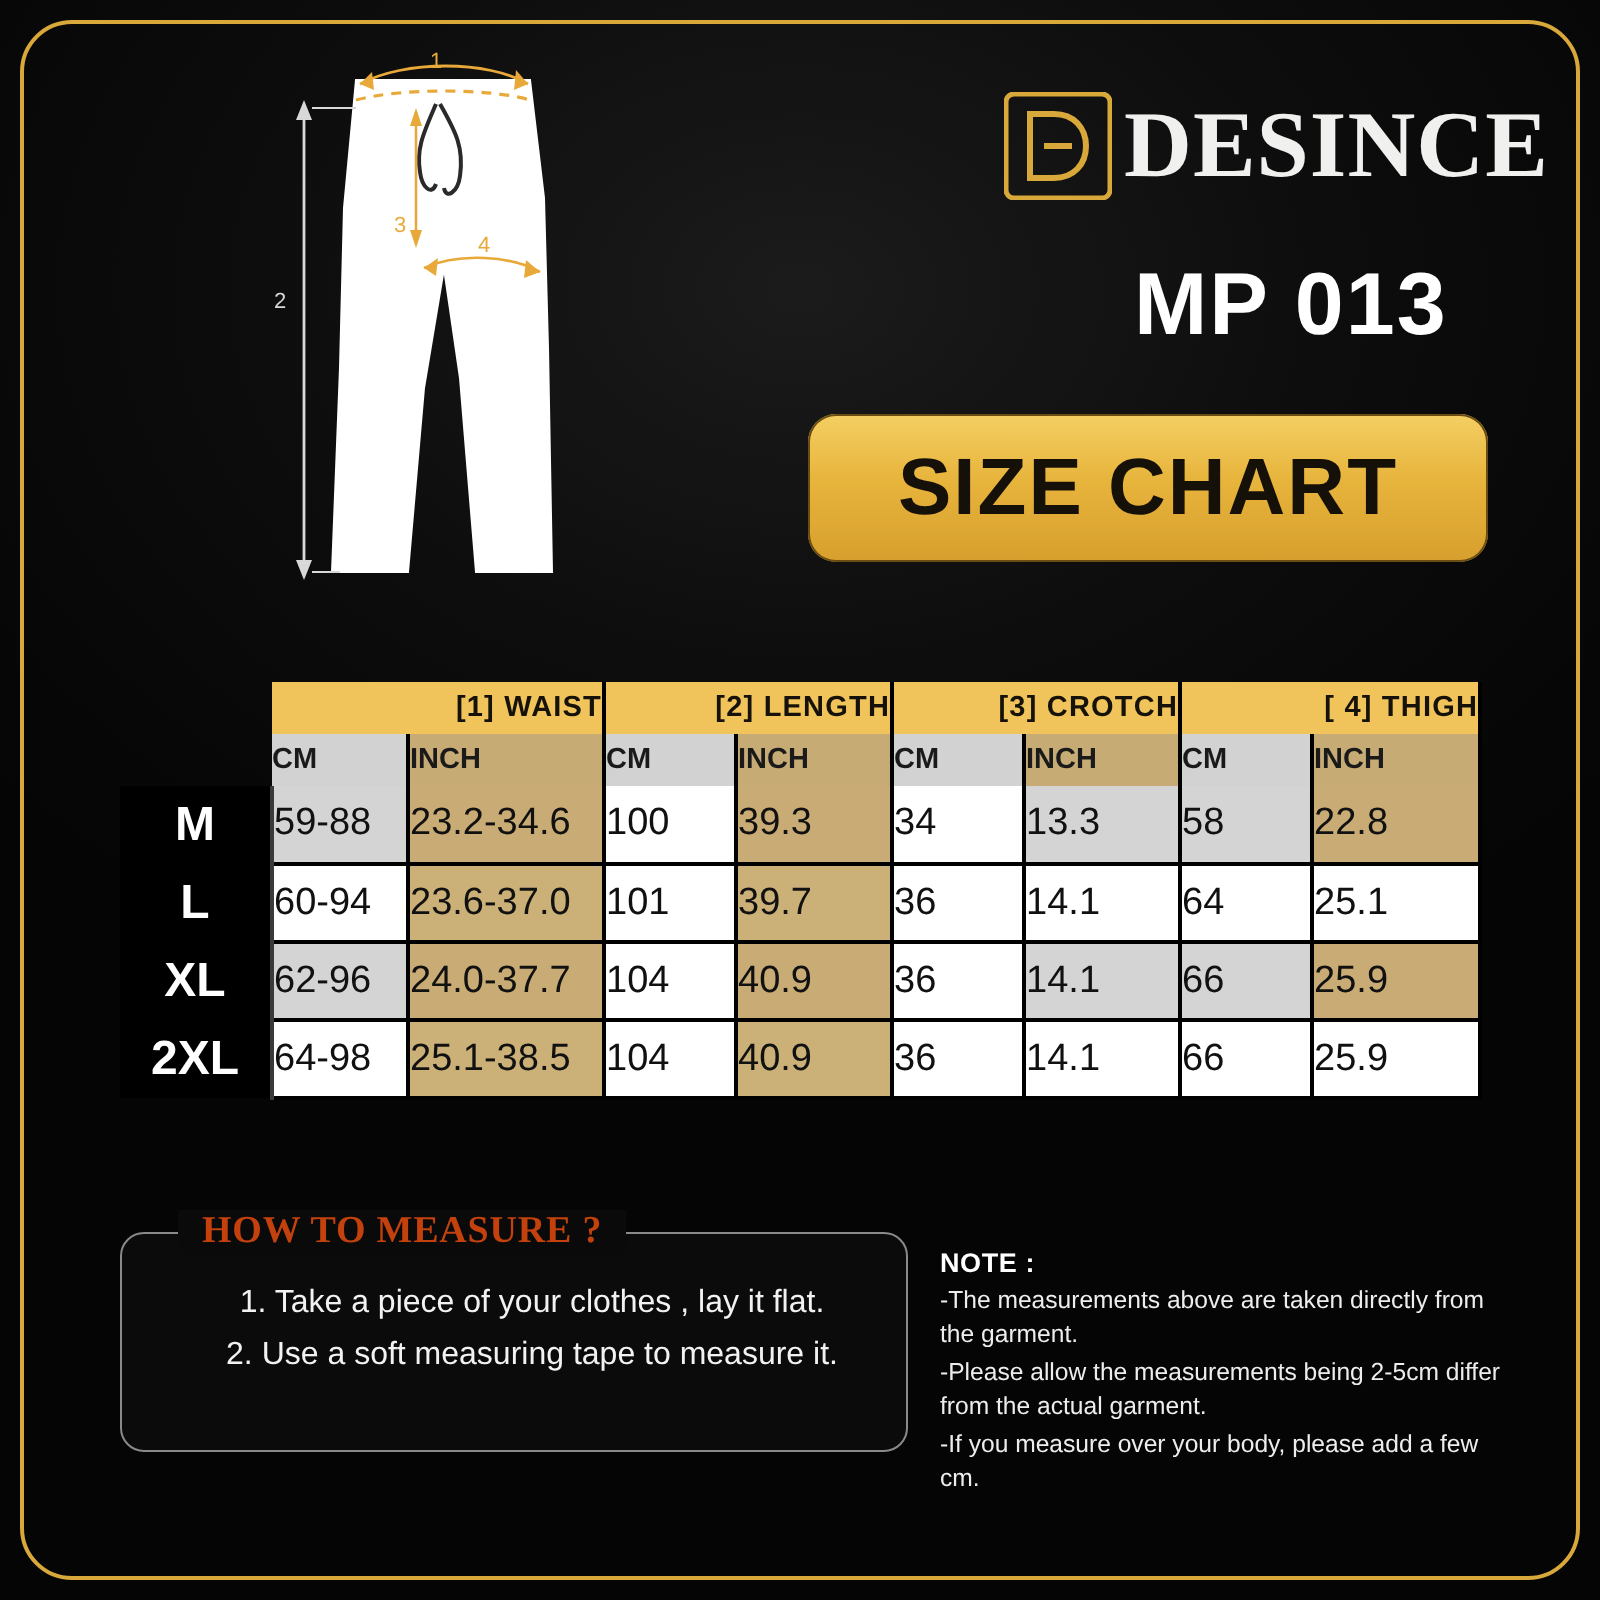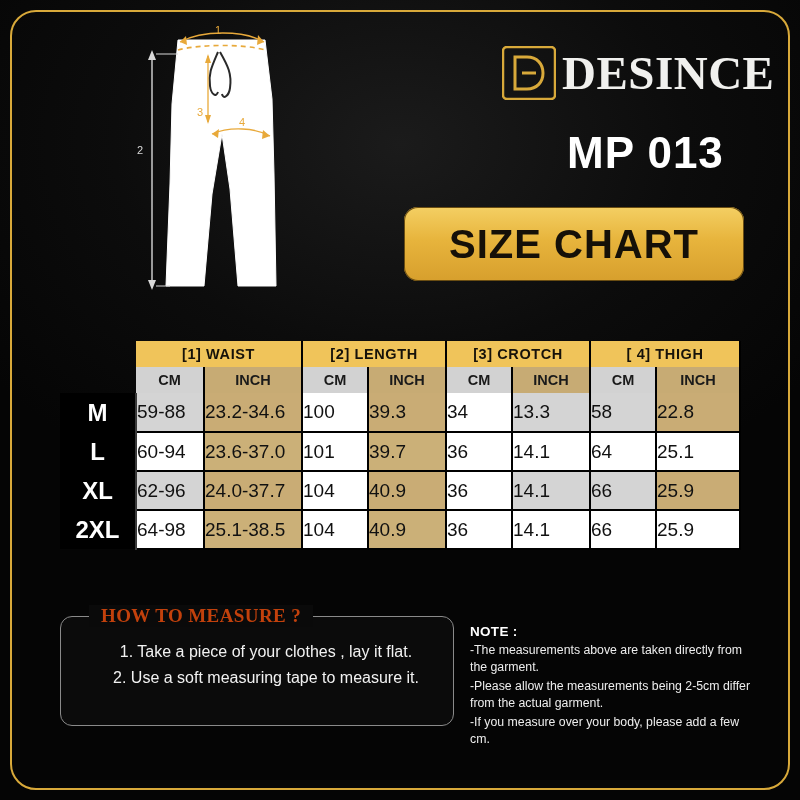--- a/index.html
+++ b/index.html
@@ -70,31 +70,31 @@
   
   #table-wrap { position: absolute; left: 60px; top: 341px; width: 680px; }
   table { border-collapse: collapse; width: 680px; table-layout: fixed; }
   td, th { padding: 0; margin: 0; }
   .hgroup {
     height: 26px;
     background: #f0c45a;
     color: #16120a;
     font-size: 14.5px;
     font-weight: 700;
-    text-align: center;
+    text-align: right;
     letter-spacing: 0.6px;
     border-right: 2px solid #000;
     margin-top: 11px;
   }
   .hgroup.blank { background: transparent; border-right: none; }
   .hunit {
     height: 26px;
     font-size: 14.5px;
     font-weight: 700;
-    text-align: center;
+    text-align: left;
     color: #1a1a1a;
     background: #d2d2d2;
     border-right: 2px solid #000;
   }
   .hunit.alt { background: #c7ab74; }
   .hunit.blank { background: transparent; border-right: none; }
   .sz {
     height: 39px;
     text-align: center;
     color: #ffffff;

